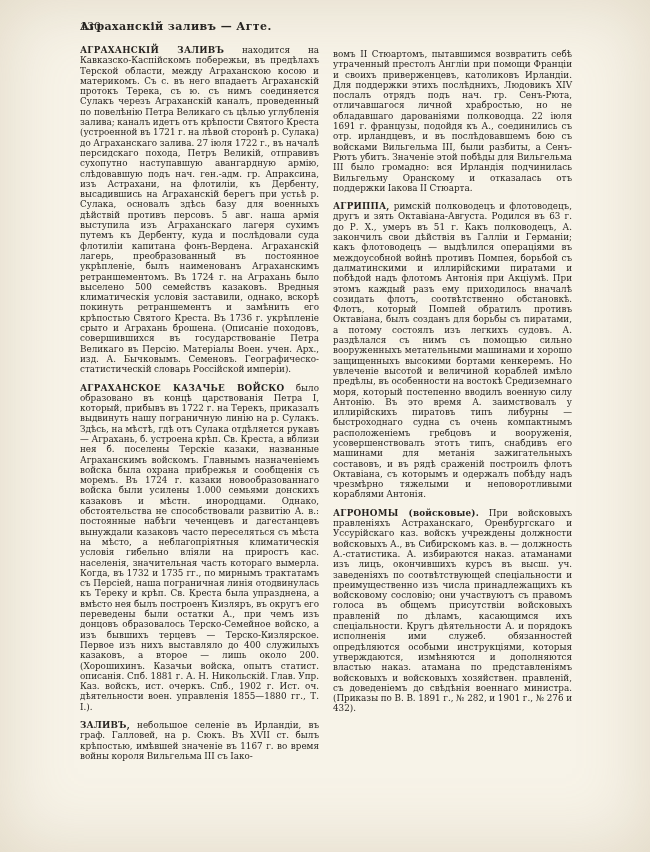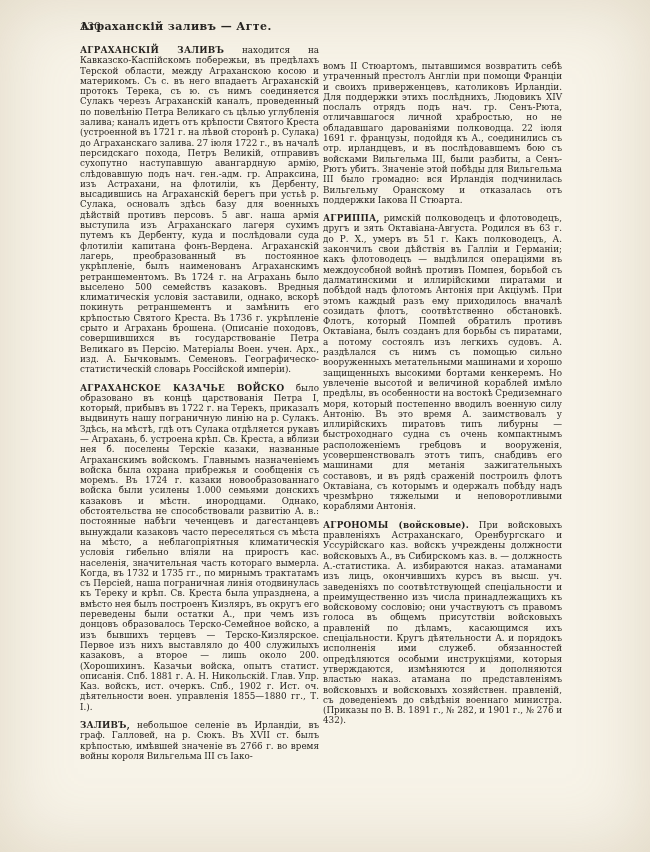--- a/index.html
+++ b/index.html
@@ -24,57 +24,57 @@
     font-size:11px;
   }
   .running-title{
     position:absolute;left:0;right:0;top:0;
     font-weight:bold;
     font-size:11px;
     letter-spacing:.4px;
   }
   .columns{
     display:flex;
-    gap:4px;
+    gap:14px;
   }
   .column{
     width:239px;
     flex:0 0 239px;
   }
   .entry{
     font-size:8.8px;
     line-height:10.3px;
     text-align:justify;
     margin:0 0 8px 0;
     hyphens:auto;
     -webkit-hyphens:auto;
     word-spacing:-0.3px;
   }
-  .entry.continuation{margin-top:16px;}
+  .entry.continuation{margin-top:4px;}
   .headword{
     font-weight:bold;
     letter-spacing:.2px;
   }
 </style>
 </head>
 <body>
 
 <div class="page">
 
   <div class="page-header">
     <span class="page-number">130</span>
     <span class="running-title">Аграханскій заливъ — Агте.</span>
   </div>
 
   <div class="columns">
 
     <div class="column">
       <p class="entry"><span class="headword">АГРАХАНСКІЙ ЗАЛИВЪ</span> <span>находится на Кавказско-Каспійскомъ побережьи, въ предѣлахъ Терской области, между Аграханскою косою и материкомъ. Съ с. въ него впадаетъ Аграханскій протокъ Терека, съ ю. съ нимъ соединяется Сулакъ черезъ Аграханскій каналъ, проведенный по повелѣнію Петра Великаго съ цѣлью углубленія залива; каналъ идетъ отъ крѣпости Святого Креста (устроенной въ 1721 г. на лѣвой сторонѣ р. Сулака) до Аграханскаго залива. 27 іюля 1722 г., въ началѣ персидскаго похода, Петръ Великій, отправивъ сухопутно наступавшую авангардную армію, слѣдовавшую подъ нач. ген.-адм. гр. Апраксина, изъ Астрахани, на флотиліи, къ Дербенту, высадившись на Аграханскій берегъ при устьѣ р. Сулака, основалъ здѣсь базу для военныхъ дѣйствій противъ персовъ. 5 авг. наша армія выступила изъ Аграханскаго лагеря сухимъ путемъ къ Дербенту, куда и послѣдовали суда флотиліи капитана фонъ-Вердена. Аграханскій лагерь, преобразованный въ постоянное укрѣпленіе, былъ наименованъ Аграханскимъ ретраншементомъ. Въ 1724 г. на Аграхань было выселено 500 семействъ казаковъ. Вредныя климатическія условія заставили, однако, вскорѣ покинуть ретраншементъ и замѣнить его крѣпостью Святого Креста. Въ 1736 г. укрѣпленіе срыто и Аграхань брошена. (Описаніе походовъ, совершившихся въ государствованіе Петра Великаго въ Персію. Матеріалы Воен. учен. Арх., изд. А. Бычковымъ. Семеновъ. Географическо-статистическій словарь Россійской имперіи).</span></p>
       <p class="entry"><span class="headword">АГРАХАНСКОЕ КАЗАЧЬЕ ВОЙСКО</span> <span>было образовано въ концѣ царствованія Петра I, который, прибывъ въ 1722 г. на Терекъ, приказалъ выдвинуть нашу пограничную линію на р. Сулакъ. Здѣсь, на мѣстѣ, гдѣ отъ Сулака отдѣляется рукавъ — Аграхань, б. устроена крѣп. Св. Креста, а вблизи нея б. поселены Терскіе казаки, названные Аграханскимъ войскомъ. Главнымъ назначеніемъ войска была охрана прибрежья и сообщенія съ моремъ. Въ 1724 г. казаки новообразованнаго войска были усилены 1.000 семьями донскихъ казаковъ и мѣстн. инородцами. Однако, обстоятельства не способствовали развитію А. в.: постоянные набѣги чеченцевъ и дагестанцевъ вынуждали казаковъ часто переселяться съ мѣста на мѣсто, а неблагопріятныя климатическія условія гибельно вліяли на приростъ кас. населенія, значительная часть котораго вымерла. Когда, въ 1732 и 1735 гг., по мирнымъ трактатамъ съ Персіей, наша пограничная линія отодвинулась къ Тереку и крѣп. Св. Креста была упразднена, а вмѣсто нея былъ построенъ Кизляръ, въ округъ его переведены были остатки А., при чемъ изъ донцовъ образовалось Терско-Семейное войско, а изъ бывшихъ терцевъ — Терско-Кизлярское. Первое изъ нихъ выставляло до 400 служилыхъ казаковъ, а второе — лишь около 200. (Хорошихинъ. Казачьи войска, опытъ статист. описанія. Спб. 1881 г. А. Н. Никольскій. Глав. Упр. Каз. войскъ, ист. очеркъ. Спб., 1902 г. Ист. оч. дѣятельности воен. управленія 1855—1880 гг., Т. I.).</span></p>
-      <p class="entry"><span class="headword">ЗАЛИВЪ,</span> <span>небольшое селеніе въ Ирландіи, въ граф. Галловей, на р. Сюкъ. Въ XVII ст. былъ крѣпостью, имѣвшей значеніе въ 2766 г. во время войны короля Вильгельма III съ Іако-</span></p>
+      <p class="entry"><span class="headword">ЗАЛИВЪ,</span> <span>небольшое селеніе въ Ирландіи, въ граф. Галловей, на р. Сюкъ. Въ XVII ст. былъ крѣпостью, имѣвшей значеніе въ 1167 г. во время войны короля Вильгельма III съ Іако-</span></p>
     </div>
 
     <div class="column">
       <p class="entry continuation"><span>вомъ II Стюартомъ, пытавшимся возвратить себѣ утраченный престолъ Англіи при помощи Франціи и своихъ приверженцевъ, католиковъ Ирландіи. Для поддержки этихъ послѣднихъ, Людовикъ XIV послалъ отрядъ подъ нач. гр. Сенъ-Рюта, отличавшагося личной храбростью, но не обладавшаго дарованіями полководца. 22 іюля 1691 г. французы, подойдя къ А., соединились съ отр. ирландцевъ, и въ послѣдовавшемъ бою съ войсками Вильгельма III, были разбиты, а Сенъ-Рютъ убитъ. Значеніе этой побѣды для Вильгельма III было громадно: вся Ирландія подчинилась Вильгельму Оранскому и отказалась отъ поддержки Іакова II Стюарта.</span></p>
       <p class="entry"><span class="headword">АГРИППА,</span> <span>римскій полководецъ и флотоводецъ, другъ и зять Октавіана-Августа. Родился въ 63 г. до Р. Х., умеръ въ 51 г. Какъ полководецъ, А. закончилъ свои дѣйствія въ Галліи и Германіи; какъ флотоводецъ — выдѣлился операціями въ междоусобной войнѣ противъ Помпея, борьбой съ далматинскими и иллирійскими пиратами и побѣдой надъ флотомъ Антонія при Акціумѣ. При этомъ каждый разъ ему приходилось вначалѣ созидать флотъ, соотвѣтственно обстановкѣ. Флотъ, который Помпей обратилъ противъ Октавіана, былъ созданъ для борьбы съ пиратами, а потому состоялъ изъ легкихъ судовъ. А. раздѣлался съ нимъ съ помощью сильно вооруженныхъ метательными машинами и хорошо защищенныхъ высокими бортами кенкеремъ. Но увлеченіе высотой и величиной кораблей имѣло предѣлы, въ особенности на востокѣ Средиземнаго моря, который постепенно вводилъ военную силу Антонію. Въ это время А. заимствовалъ у иллирійскихъ пиратовъ типъ либурны — быстроходнаго судна съ очень компактнымъ расположеніемъ гребцовъ и вооруженія, усовершенствовалъ этотъ типъ, снабдивъ его машинами для метанія зажигательныхъ составовъ, и въ рядѣ сраженій построилъ флотъ Октавіана, съ которымъ и одержалъ побѣду надъ чрезмѣрно тяжелыми и неповоротливыми кораблями Антонія.</span></p>
       <p class="entry"><span class="headword">АГРОНОМЫ (войсковые).</span> <span>При войсковыхъ правленіяхъ Астраханскаго, Оренбургскаго и Уссурійскаго каз. войскъ учреждены должности войсковыхъ А., въ Сибирскомъ каз. в. — должность А.-статистика. А. избираются наказ. атаманами изъ лицъ, окончившихъ курсъ въ высш. уч. заведеніяхъ по соотвѣтствующей спеціальности и преимущественно изъ числа принадлежащихъ къ войсковому сословію; они участвуютъ съ правомъ голоса въ общемъ присутствіи войсковыхъ правленій по дѣламъ, касающимся ихъ спеціальности. Кругъ дѣятельности А. и порядокъ исполненія ими служеб. обязанностей опредѣляются особыми инструкціями, которыя утверждаются, измѣняются и дополняются властью наказ. атамана по представленіямъ войсковыхъ и войсковыхъ хозяйствен. правленій, съ доведеніемъ до свѣдѣнія военнаго министра. (Приказы по В. В. 1891 г., № 282, и 1901 г., № 276 и 432).</span></p>
     </div>
 
   </div>
 

